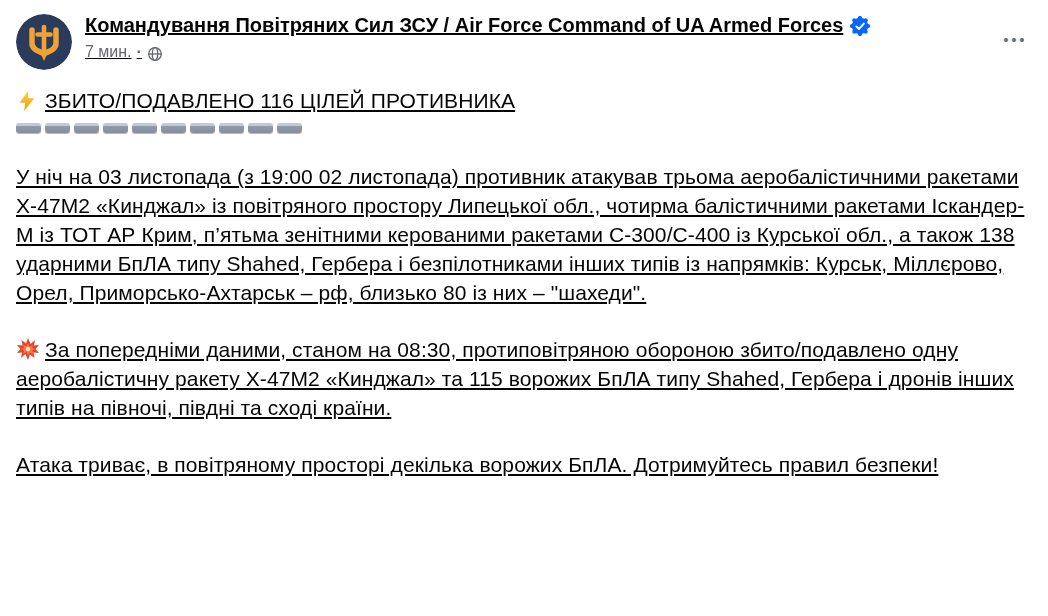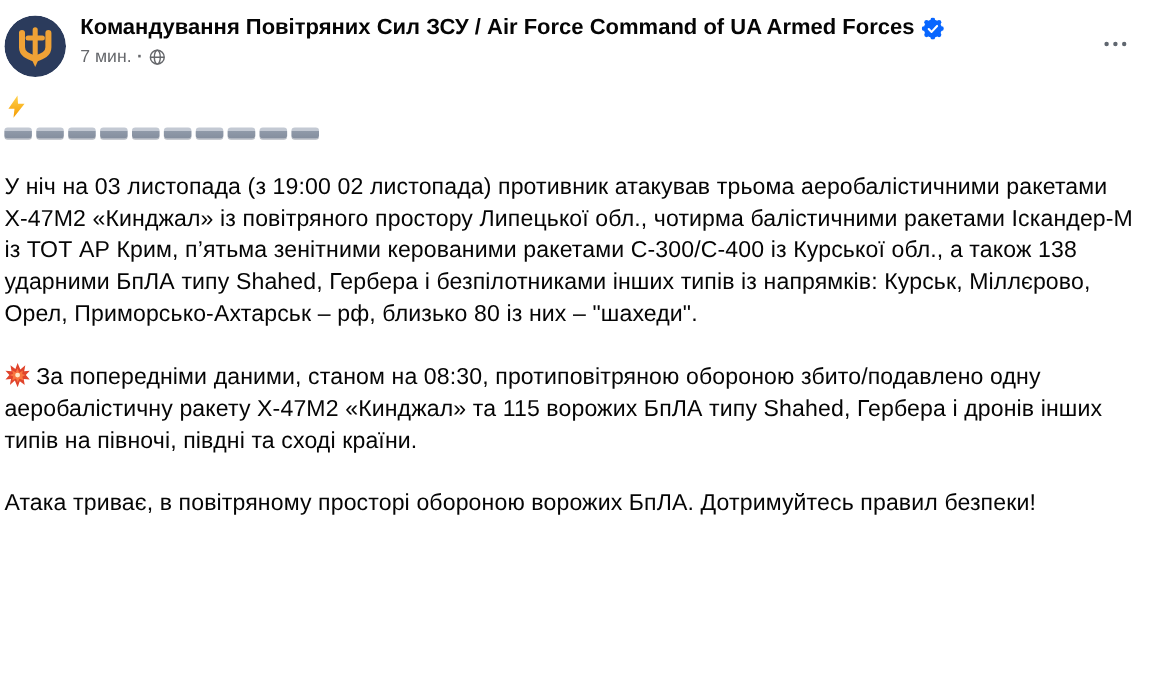--- a/index.html
+++ b/index.html
@@ -2,37 +2,37 @@
 <html><head>
 <meta charset="utf-8">
 <style>
   * { margin: 0; padding: 0; box-sizing: border-box; }
   html, body { background: #ffffff; }
   body {
     width: 1048px; height: 616px; overflow: hidden;
     font-family: "Liberation Sans", "DejaVu Sans", sans-serif;
     color: #050505;
   }
-  .post { padding: 12px 16px 0 4px; }
+  .post { padding: 12px 16px 0 16px; text-decoration: underline; }
 
   
   .header { display: flex; align-items: flex-start; margin-bottom: 16px; }
   .avatar {
     width: 56px; height: 56px; border-radius: 50%;
     flex: 0 0 56px; margin-top: 2px; cursor: pointer;
   }
   .header-text { margin-left: 13px; flex: 1 1 auto; min-width: 0; }
   .title-row { display: flex; align-items: center; gap: 7px; }
   .page-name {
     font-size: 20px; font-weight: 700; color: #050505;
     line-height: 26px; cursor: pointer; text-decoration: none;
   }
   .verified { width: 20px; height: 20px; flex: 0 0 20px; margin-top: 1px; }
   .meta-row {
-    display: flex; align-items: center; gap: 5px;
+    display: flex; align-items: flex-end; gap: 5px;
     color: #65676B; font-size: 16px; line-height: 21px; margin-top: 3px;
   }
   .meta-sep { font-weight: 700; }
   .globe { width: 16px; height: 16px; display: inline-block; margin-top: 1px; }
   .more-btn {
     display: flex; align-items: center; justify-content: center; gap: 3.5px;
     width: 36px; height: 36px; border-radius: 50%; border: none; background: transparent;
     cursor: pointer; margin-top: 10px; margin-left: 8px; flex: 0 0 36px;
   }
   .more-btn .dot { width: 4.6px; height: 4.6px; border-radius: 50%; background: #606770; }
@@ -111,20 +111,21 @@
     <div class="headline">
       <svg class="bolt-icon" viewBox="0 0 24 24" aria-hidden="true">
         <defs>
           <linearGradient id="boltg" x1="0" y1="0" x2="0" y2="1">
             <stop offset="0" stop-color="#ffd24d"></stop>
             <stop offset="1" stop-color="#f59b00"></stop>
           </linearGradient>
         </defs>
         <polygon points="13,1 4,14 10,14 9,23 20,9 13.5,9" fill="url(#boltg)"></polygon>
       </svg>
+      <span>ЗБИТО/ПОДАВЛЕНО 116 ЦІЛЕЙ ПРОТИВНИКА</span>
     </div>
 
     <div class="divider-row">
         <span class="dash"></span>
         <span class="dash"></span>
         <span class="dash"></span>
         <span class="dash"></span>
         <span class="dash"></span>
         <span class="dash"></span>
         <span class="dash"></span>
@@ -136,16 +137,16 @@
     <p class="para">У ніч на 03 листопада (з 19:00 02 листопада) противник атакував трьома аеробалістичними ракетами Х-47М2 «Кинджал» із повітряного простору Липецької обл., чотирма балістичними ракетами Іскандер-М із ТОТ АР Крим, п’ятьма зенітними керованими ракетами С-300/С-400 із Курської обл., а також 138 ударними БпЛА типу Shahed, Гербера і безпілотниками інших типів із напрямків: Курськ, Міллєрово, Орел, Приморсько-Ахтарськ – рф, близько 80 із них – "шахеди".</p>
 
 
     <p class="para"><svg class="burst-icon" viewBox="0 0 24 24" aria-hidden="true">
           <polygon fill="#e0442c" points="12,1 14.5,7 19,3 18,8.5 23,8 19.5,12 23,16 17.5,15.5 18.5,21 14,17.5 12,23 9.5,17 5,21 6,15.5 1,16 4.5,12 1,8 6.5,8.5 5.5,3 10,6.5"></polygon>
           <polygon fill="#f9763f" points="12,6 13.5,9.8 16.8,7.8 16.2,11 19,12 16.2,13.5 17.5,17 13.8,15.3 12,18.5 10.5,15 7,17 8,13.3 5,12 8,10.8 6.8,7.5 10.3,9.3"></polygon>
           <circle cx="12" cy="12" r="2.2" fill="#ffe8c7"></circle>
         </svg><span>За попередніми даними, станом на 08:30, протиповітряною обороною збито/подавлено одну аеробалістичну ракету Х-47М2 «Кинджал» та 115 ворожих БпЛА типу Shahed, Гербера і дронів інших типів на півночі, півдні та сході країни.</span></p>
 
 
-    <p class="para">Атака триває, в повітряному просторі обороною ворожих БпЛА. Дотримуйтесь правил безпеки!</p>
+    <p class="para">Атака триває, в повітряному просторі декілька ворожих БпЛА. Дотримуйтесь правил безпеки!</p>
 
   </div>
 </div>
 
 </body></html>

